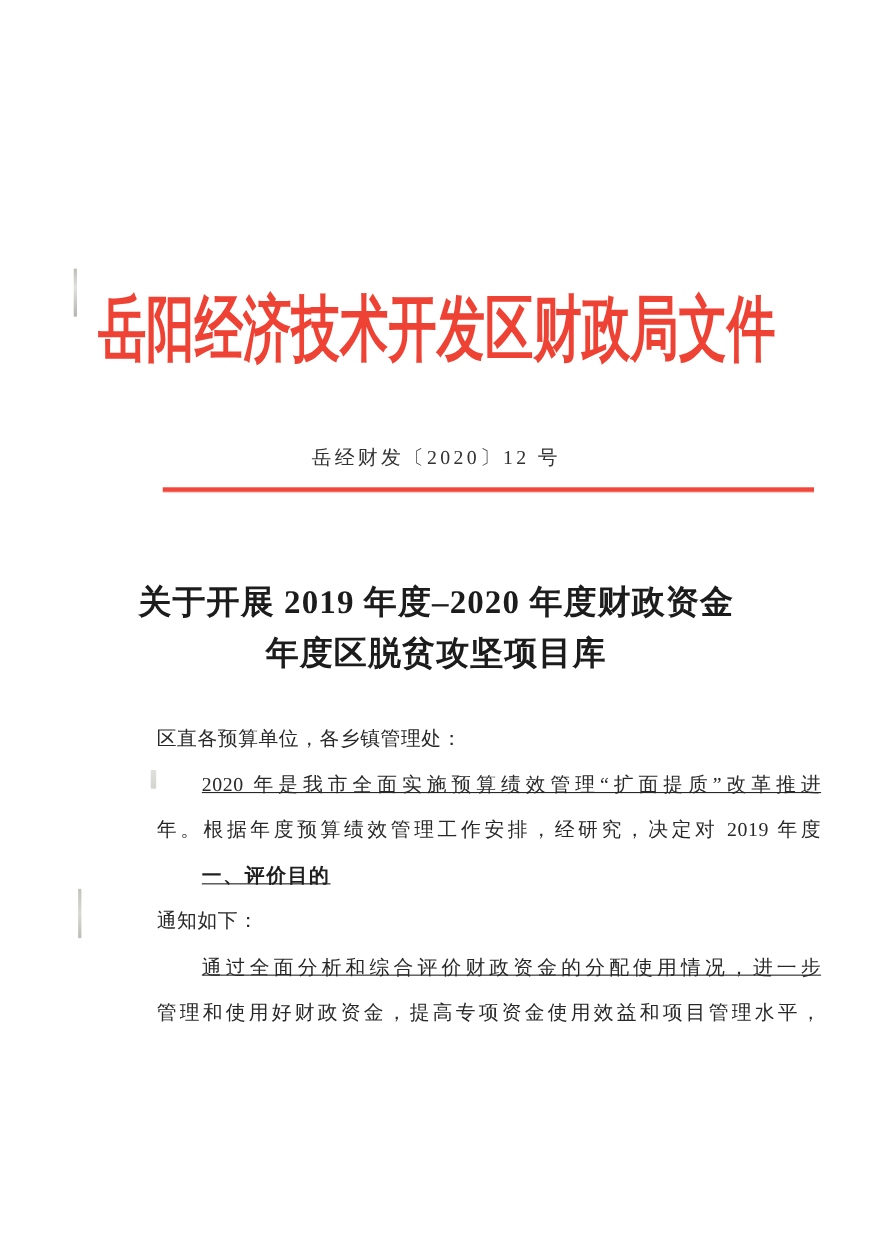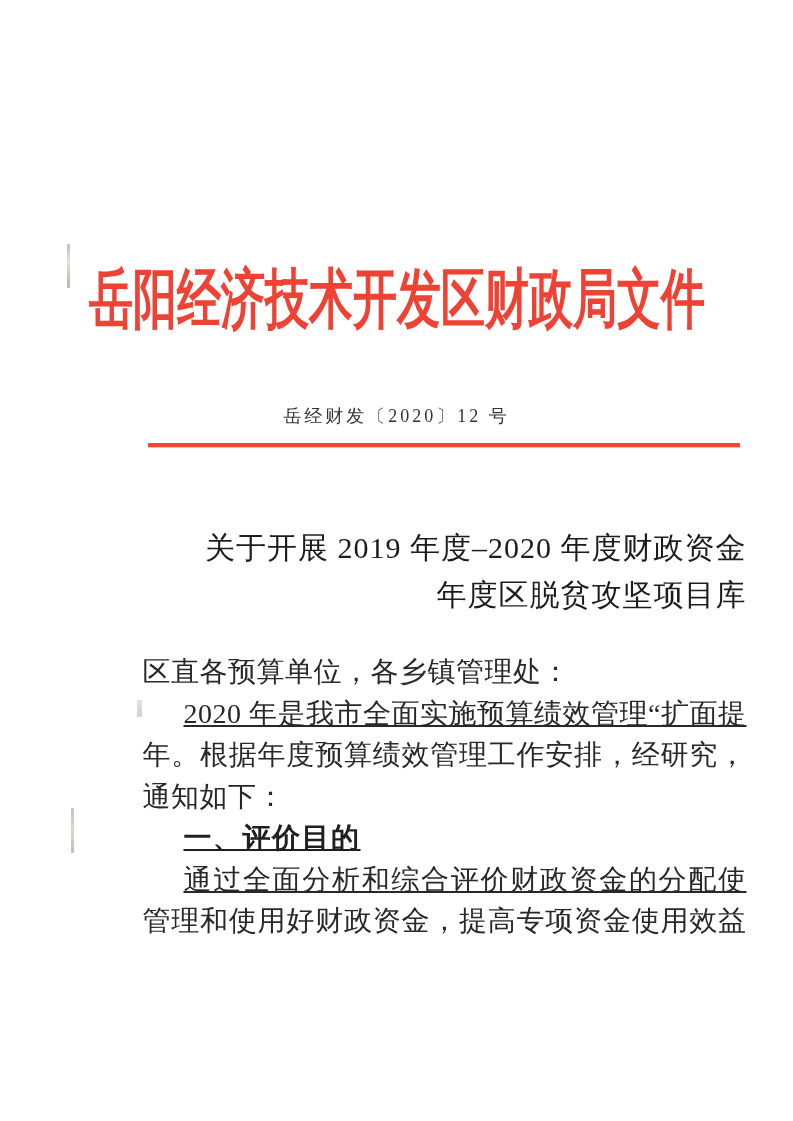--- a/index.html
+++ b/index.html
@@ -69,33 +69,33 @@
     width: 592px;
     height: 4px;
     background: #f2473a;
     box-shadow: 0 1px 0 rgba(242, 71, 58, 0.35);
   }
   .title {
     position: absolute;
     top: 524px;
     left: 0;
     width: 100%;
-    text-align: right;
-    font-weight: normal;
+    text-align: center;
+    font-weight: bold;
     color: #1c1c1c;
     font-size: 30px;
     line-height: 47px;
     letter-spacing: 1px;
   }
   .body-block {
     position: absolute;
     top: 651px;
     left: 96px;
     width: 604px;
-    font-size: 28px;
+    font-size: 18px;
     color: #282828;
     letter-spacing: 0.5px;
   }
   .line {
     height: 41.5px;
     line-height: 41.5px;
     overflow: hidden;
   }
   .indent { padding-left: 41px; text-decoration: underline; }
   .stretch {
@@ -126,19 +126,19 @@
 
   <div class="title">
     <div>关于开展 2019 年度–2020 年度财政资金</div>
     <div>年度区脱贫攻坚项目库</div>
   </div>
 
   <div class="body-block">
     <div class="line">区直各预算单位，各乡镇管理处：</div>
     <div class="line indent stretch">2020 年是我市全面实施预算绩效管理“扩面提质”改革推进</div>
     <div class="line stretch">年。根据年度预算绩效管理工作安排，经研究，决定对 2019 年度</div>
+    <div class="line indent heading">一、评价目的</div>
     <div class="line">通知如下：</div>
-    <div class="line indent heading">一、评价目的</div>
     <div class="line indent stretch">通过全面分析和综合评价财政资金的分配使用情况，进一步</div>
     <div class="line stretch">管理和使用好财政资金，提高专项资金使用效益和项目管理水平，</div>
   </div>
 
 </div>
 
 </body></html>

